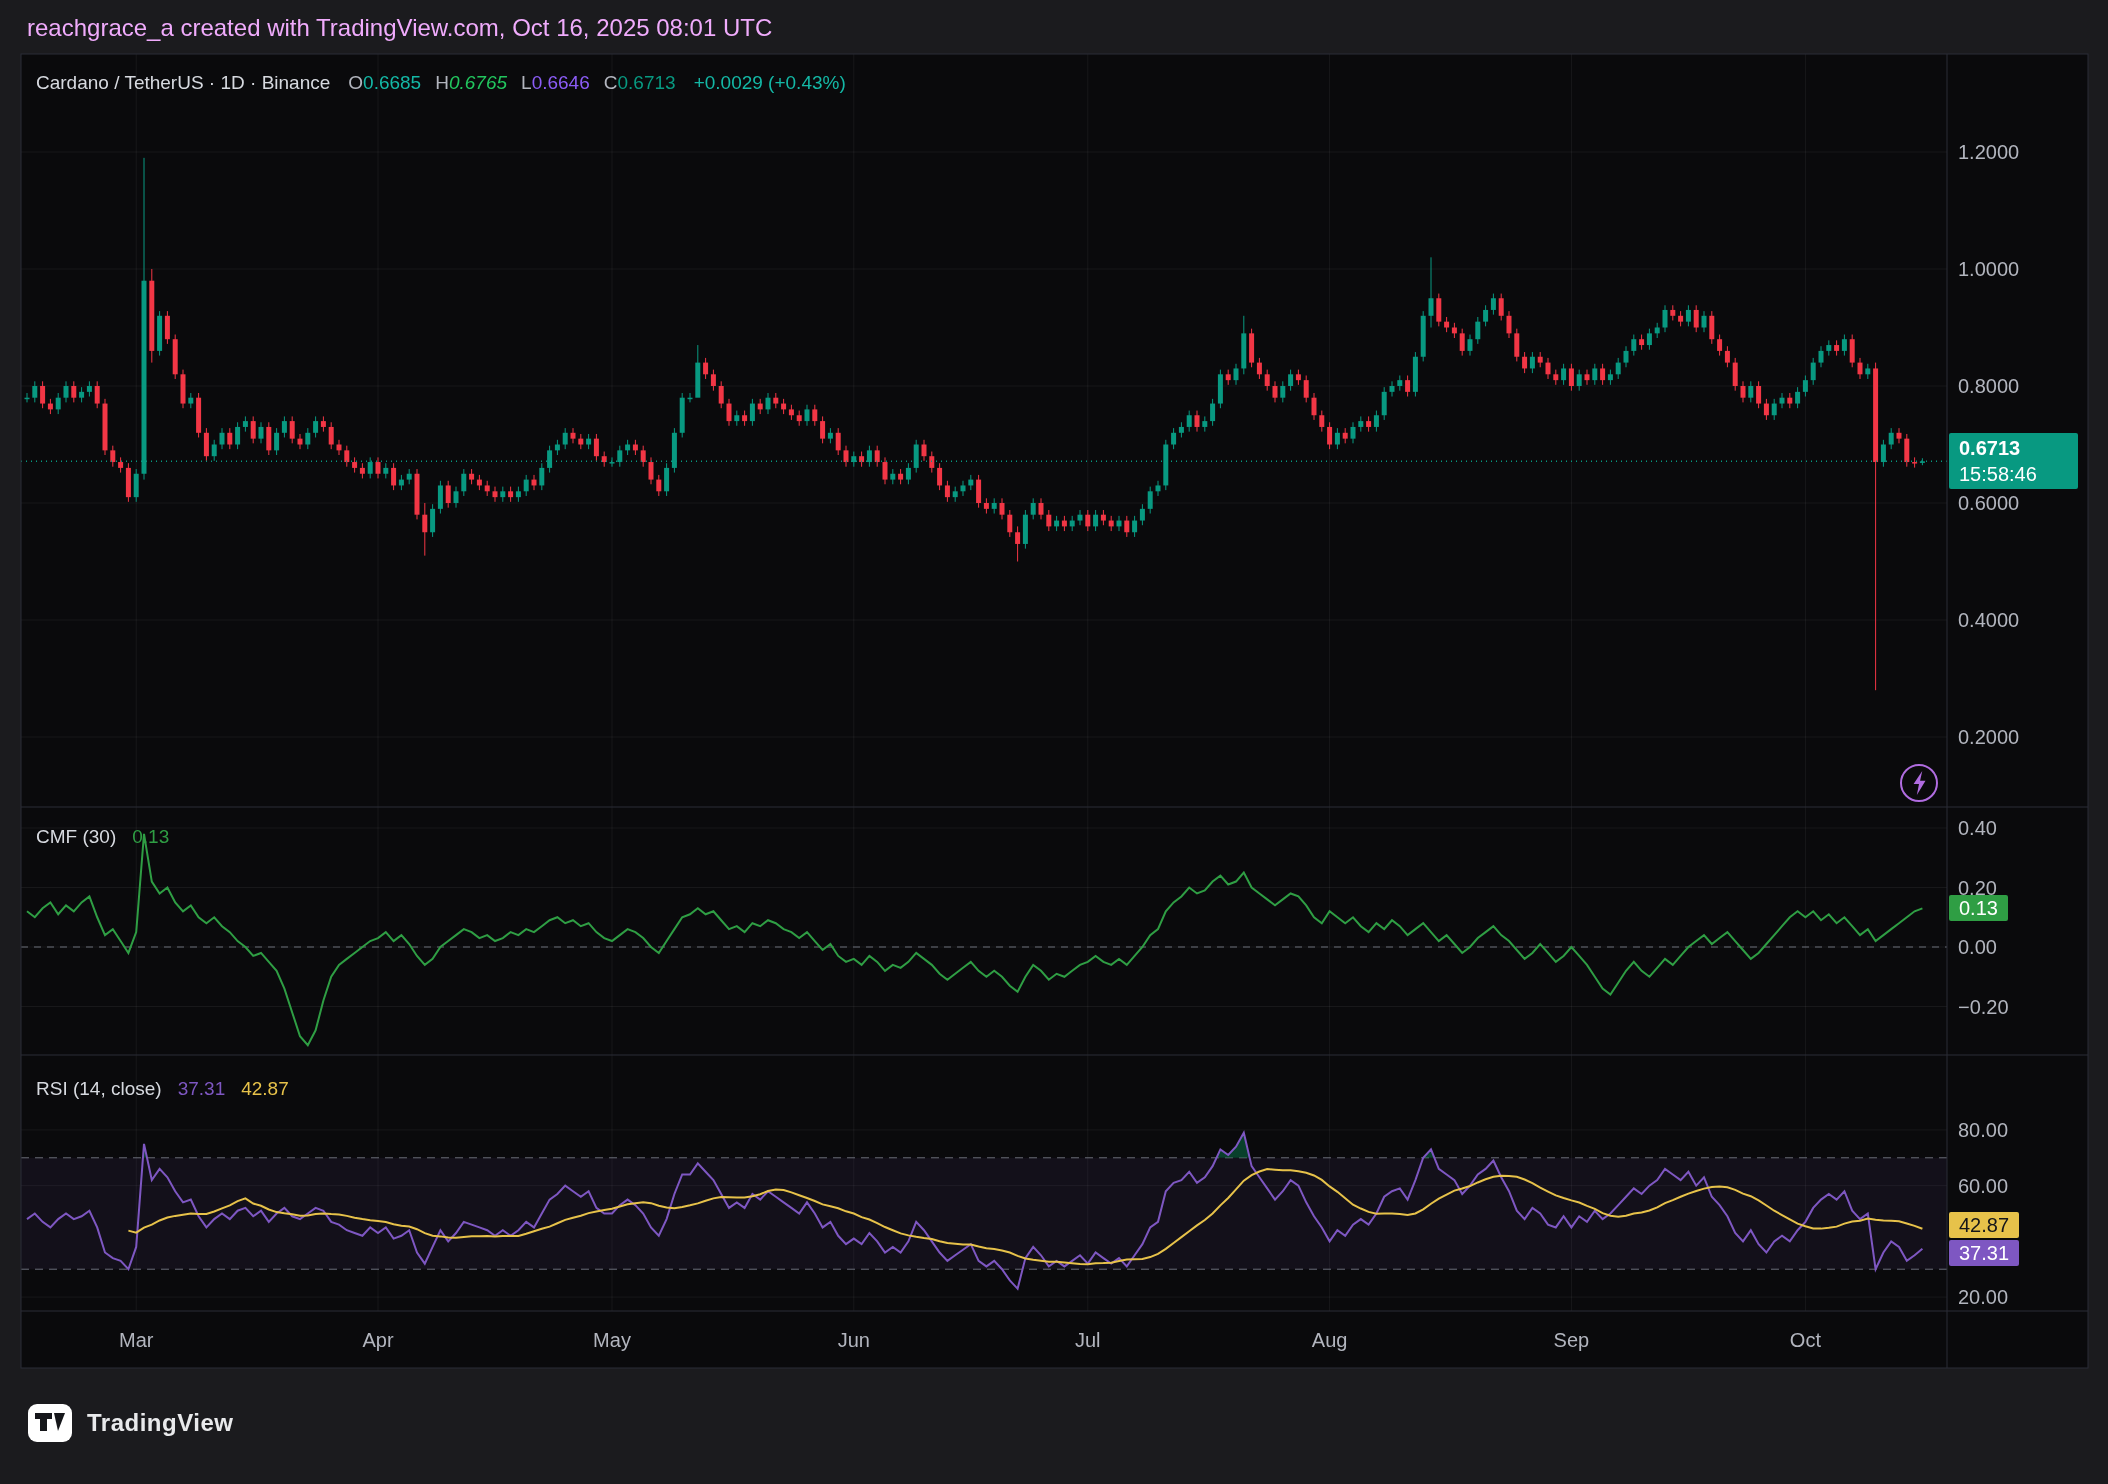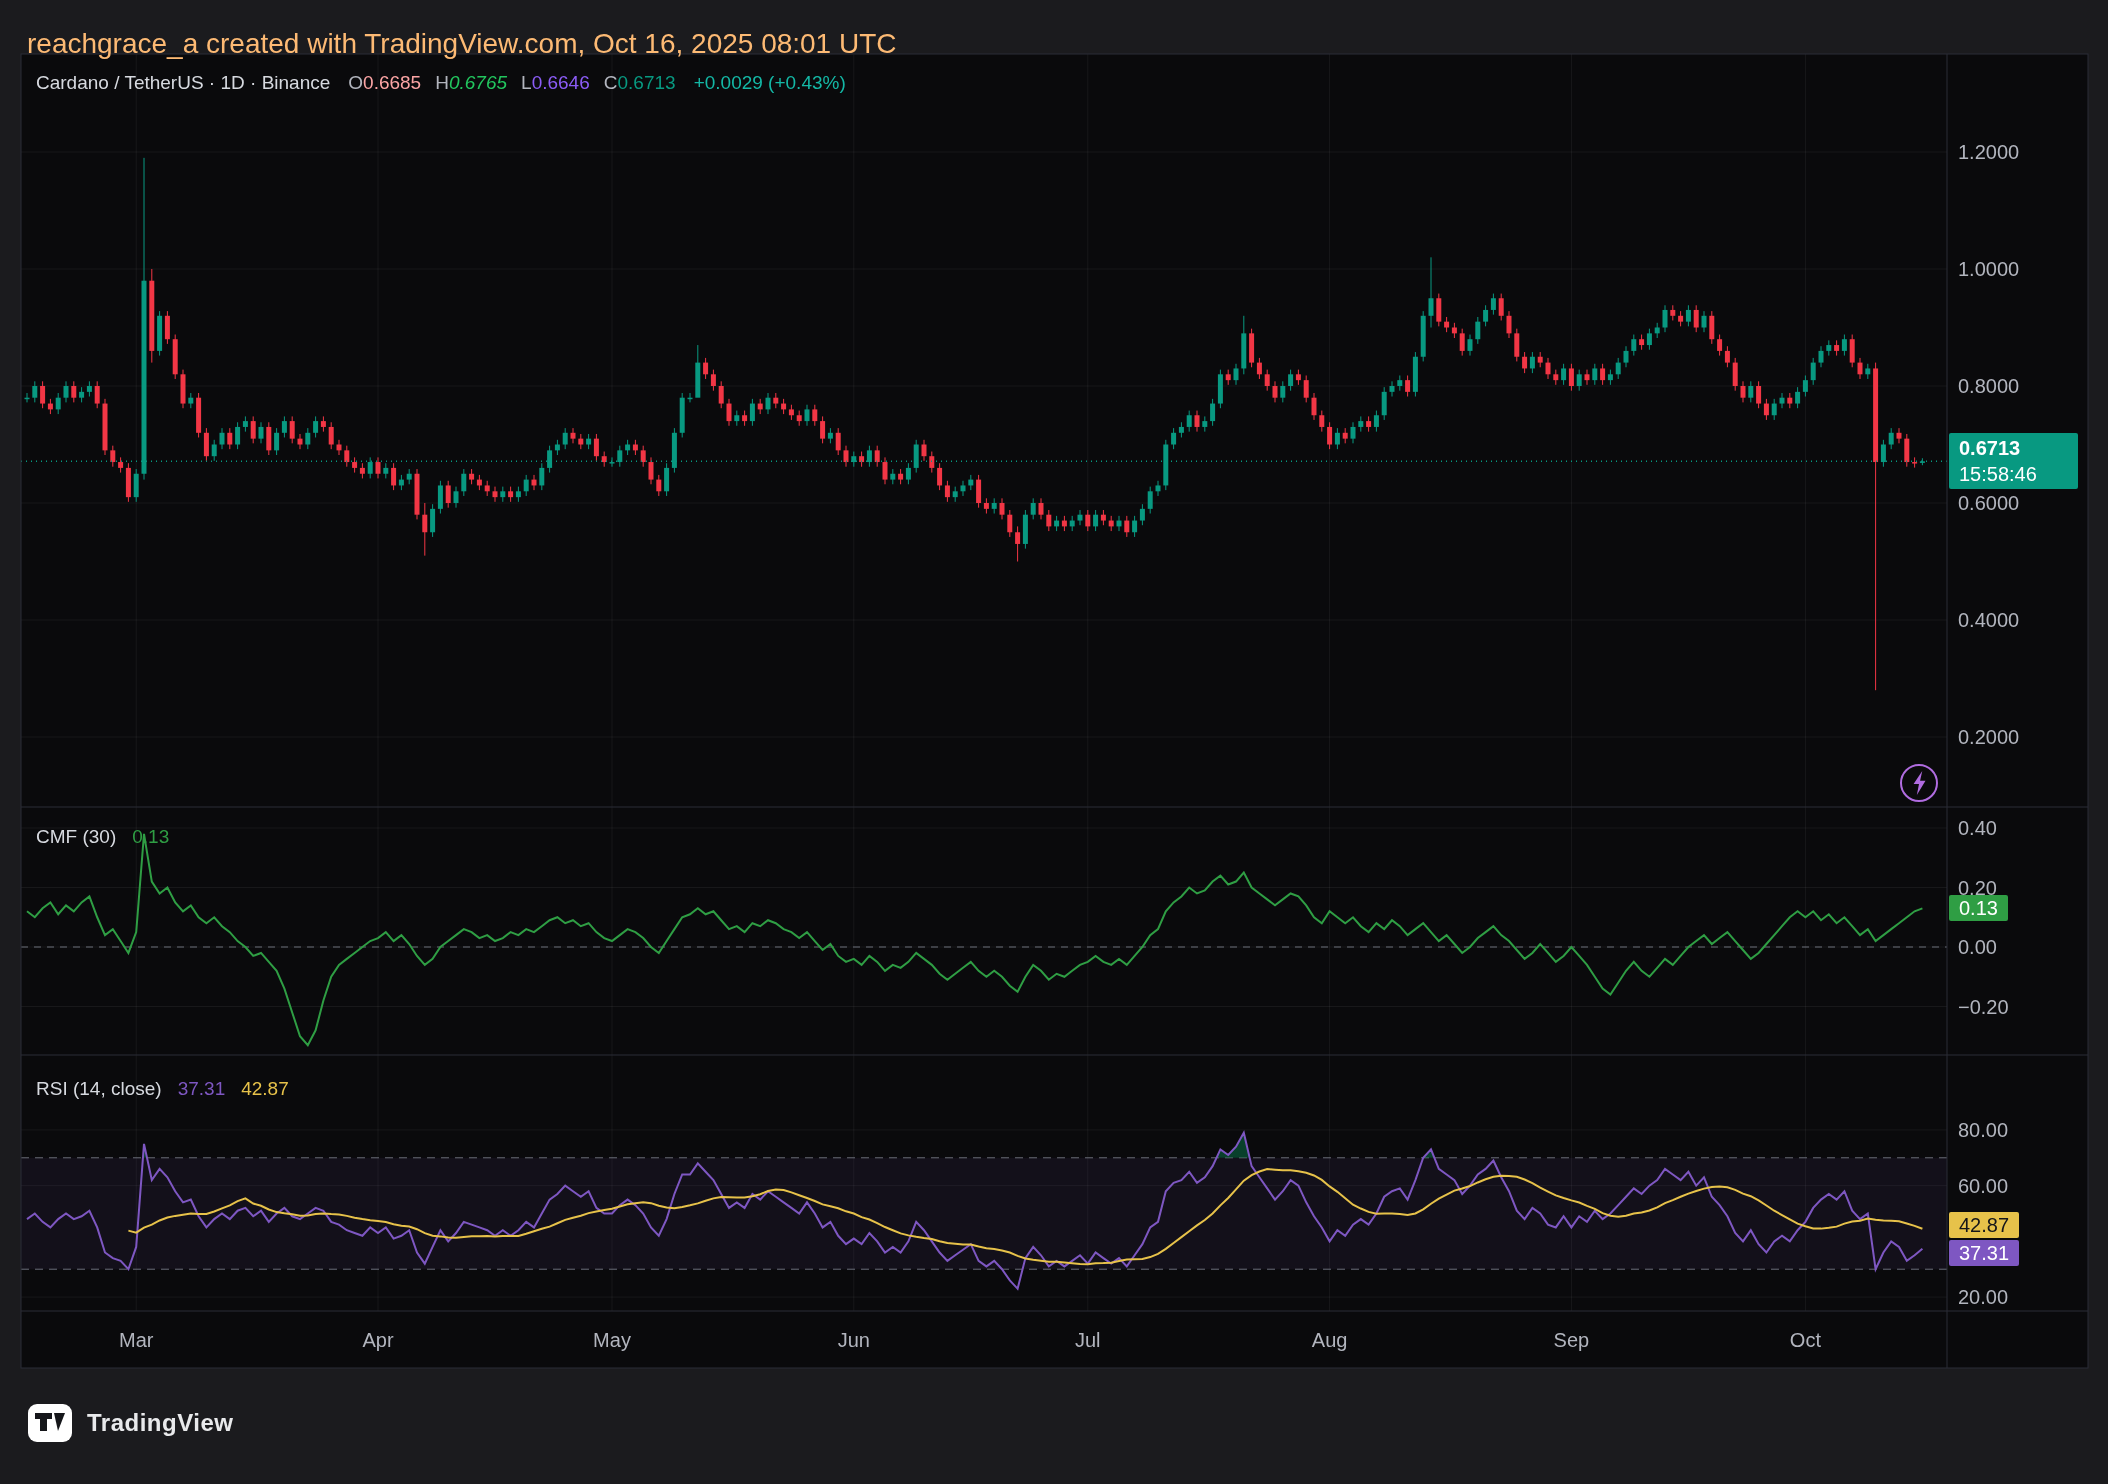--- a/index.html
+++ b/index.html
@@ -4,21 +4,21 @@
 <style>
   html,body{margin:0;padding:0}
   body{
     width:2108px;height:1484px;position:relative;overflow:hidden;
     background:#1b1b1e;
     font-family:"Liberation Sans",sans-serif;
   }
   #chart-svg{position:absolute;left:0;top:0;z-index:1}
   #chart-svg text{font-size:20px;fill:#b2b5be;font-family:"Liberation Sans",sans-serif}
   .overlay{position:absolute;z-index:5}
-  .attribution{left:27px;top:28px;font-size:28px;color:#fdba74}
+  .attribution{left:27px;top:14px;font-size:24px;color:#f0abfc}
   .symbol-row{left:36px;top:72px;font-size:19px;color:#d7dae0;display:flex;gap:18px;align-items:flex-start;white-space:nowrap}
   .ohlc{display:flex;gap:14px}
   .pair .lbl{color:#b2b5be}
   .pane-label{font-size:19px;color:#d7dae0;display:flex;gap:16px;white-space:nowrap}
   .cmf-label{left:36px;top:826px}
   .rsi-label{left:36px;top:1078px}
   .badge{left:1949px;border-radius:2px;font-size:20px;line-height:26px;padding:0 10px;color:#fff;white-space:nowrap;z-index:6}
   .price-badge{top:433px;width:109px;padding:2px 10px}
   .price-badge .line1{font-weight:700}
   .cmf-badge{top:895px}
@@ -598,21 +598,21 @@
       <text x="1571.3999999999999" y="1347" text-anchor="middle">Sep</text>
       <text x="1805.3999999999999" y="1347" text-anchor="middle">Oct</text>
     </g>
   </svg>
 
 <div class="overlay attribution">reachgrace_a created with TradingView.com, Oct 16, 2025 08:01 UTC</div>
 
 <div class="overlay symbol-row">
   <span>Cardano / TetherUS · 1D · Binance</span>
   <span class="ohlc">
-    <span class="pair"><span class="lbl">O</span><span class="ohlc-val" style="color: #fca5a5;">0.6685</span></span>
+    <span class="pair"><span class="lbl">O</span><span class="ohlc-val" style="color: #14b8a6;">0.6685</span></span>
     <span class="pair"><span class="lbl">H</span><span class="ohlc-val" style="color: #22c55e; font-style: italic;">0.6765</span></span>
     <span class="pair"><span class="lbl">L</span><span class="ohlc-val" style="color: #8b5cf6;">0.6646</span></span>
     <span class="pair"><span class="lbl">C</span><span class="ohlc-val" style="color: rgb(8, 153, 129);">0.6713</span></span>
   </span>
   <span style="color: #14b8a6;">+0.0029 (+0.43%)</span>
 </div>
 
 <div class="overlay pane-label cmf-label">
   <span>CMF (30)</span>
   <span style="color: rgb(47, 158, 68);">0.13</span>

